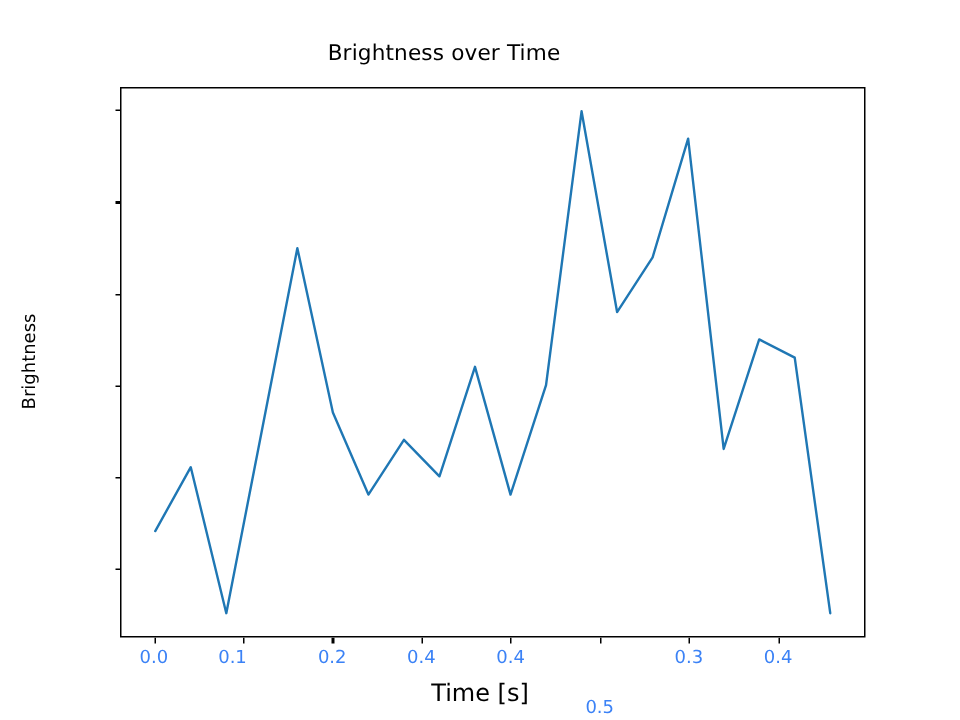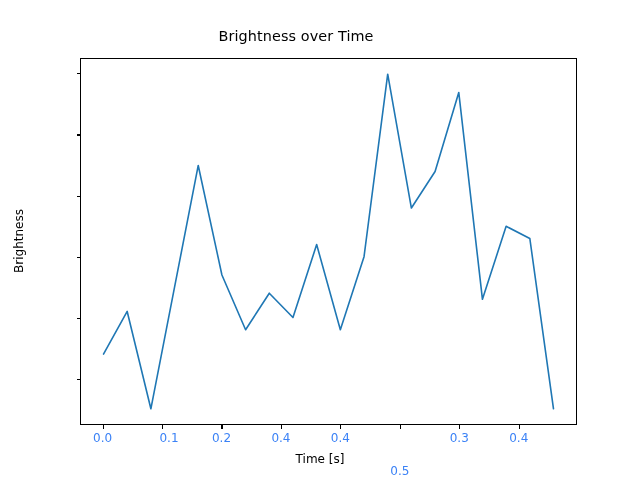--- a/index.html
+++ b/index.html
@@ -78,38 +78,38 @@
     transform: translate(-50%, -50%) rotate(-90deg);
     transform-origin: center center;
     white-space: nowrap;
   }
   #xlabel {
     position: absolute;
     left: 0;
     top: 452px;
     width: 640px;
     text-align: center;
-    font-size: 12px;
+    font-size: 16px;
     color: #000000;
   }
 </style>
 </head>
 <body>
 
 <div id="figure">
 
   <div id="chart-title">Brightness over Time</div>
 
   <div id="ylabel">Brightness</div>
   <div id="xlabel">Time [s]</div>
 
   <div id="ytick-labels"></div>
   <div id="xtick-labels">
       <div class="xtick-label" style="left: 102.591px;">0.0</div>
-      <div class="xtick-label" style="left: 169px;">0.1</div>
+      <div class="xtick-label" style="left: 155px;">0.1</div>
       <div class="xtick-label" style="left: 221.49px;">0.2</div>
       <div class="xtick-label" style="left: 280.94px;">0.4</div>
       <div class="xtick-label" style="left: 340.39px;">0.4</div>
       <div class="xtick-label" style="left: 399.84px; margin-top: 33px;">0.5</div>
       <div class="xtick-label" style="left: 459.289px;">0.3</div>
       <div class="xtick-label" style="left: 518.739px;">0.4</div>
     </div>
   <div id="tick-marks">
       <div class="ytick-mark" style="top: 379.125px;"></div>
       <div class="ytick-mark" style="top: 317.958px;"></div>

